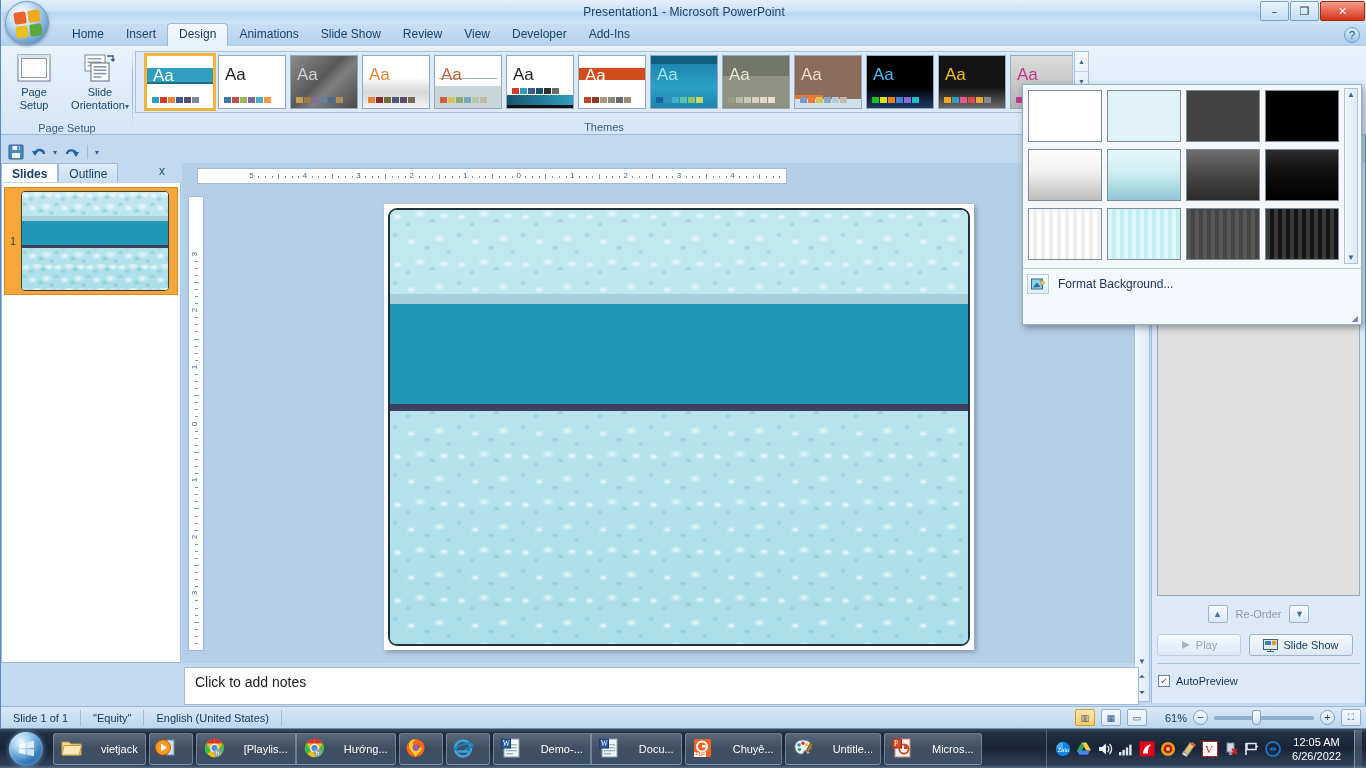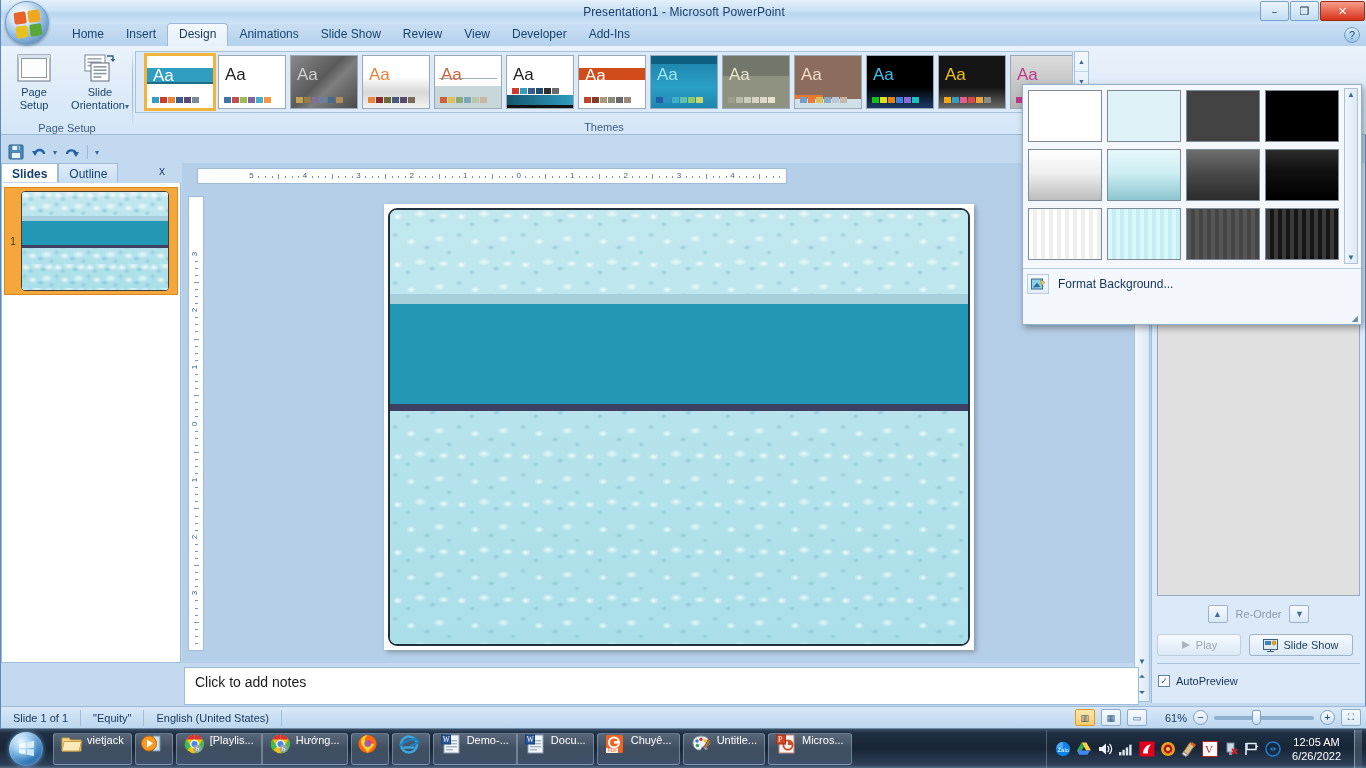--- a/index.html
+++ b/index.html
@@ -382,21 +382,21 @@
     margin-left: 2px;
   }
   .startorb .ball {
     width: 34px; height: 34px; border-radius: 50%;
     background: radial-gradient(circle at 35% 28%, #eaf6ff 0%, #9fd0f2 28%, #2a74b8 65%, #0d3a68 100%);
     box-shadow: 0 0 5px rgba(120,200,255,.65), inset 0 0 5px rgba(255,255,255,.5);
     display:flex; align-items:center; justify-content:center;
   }
   .tb-item {
     height: 32px; margin-left: 3px; padding: 0 7px;
-    display: flex; align-items: flex-start; gap: 4px;
+    display: flex; align-items: center; gap: 18px;
     border: 1px solid rgba(180,205,230,.4); border-radius: 3px;
     background: linear-gradient(180deg, rgba(220,235,250,.30), rgba(150,180,210,.16));
     color: #ffffff; font-size: 11px; max-width: 108px; overflow: hidden; white-space: nowrap;
   }
   .tb-item.narrow { padding: 0 5px; max-width: 44px; }
   .tb-item.grouped { border-radius: 3px 0 0 3px; }
   .tb-ico { width: 22px; height: 22px; flex: 0 0 auto; }
   .tray {
     margin-left: auto; height: 38px; display: flex; align-items: center; gap: 5px;
     padding: 0 4px 0 8px; border-left: 1px solid rgba(170,200,225,.35);

